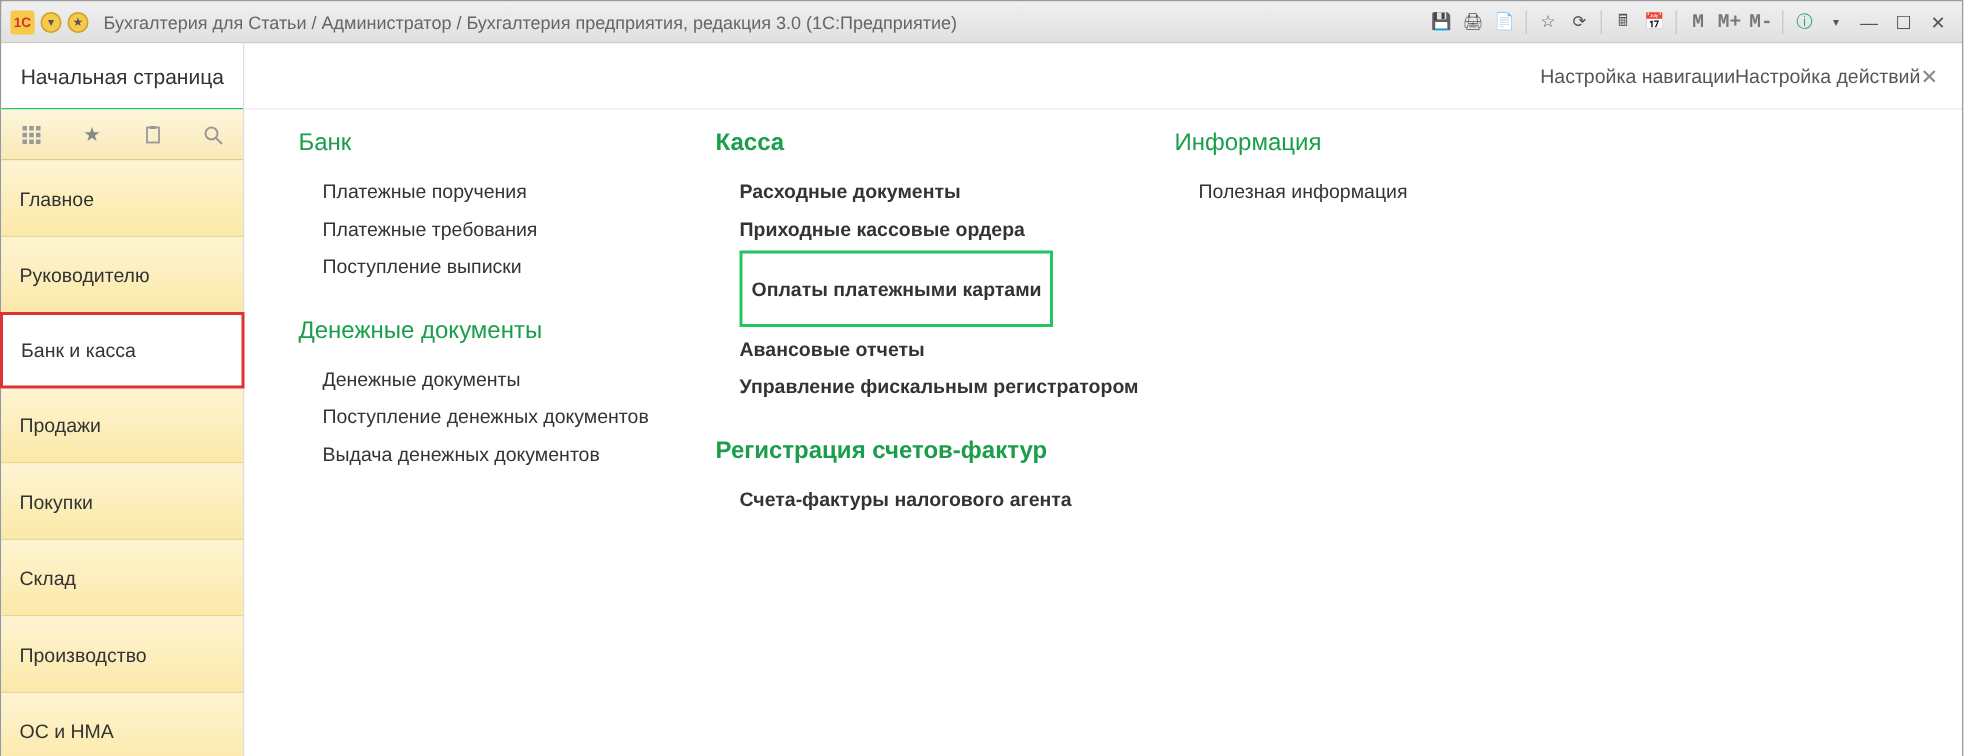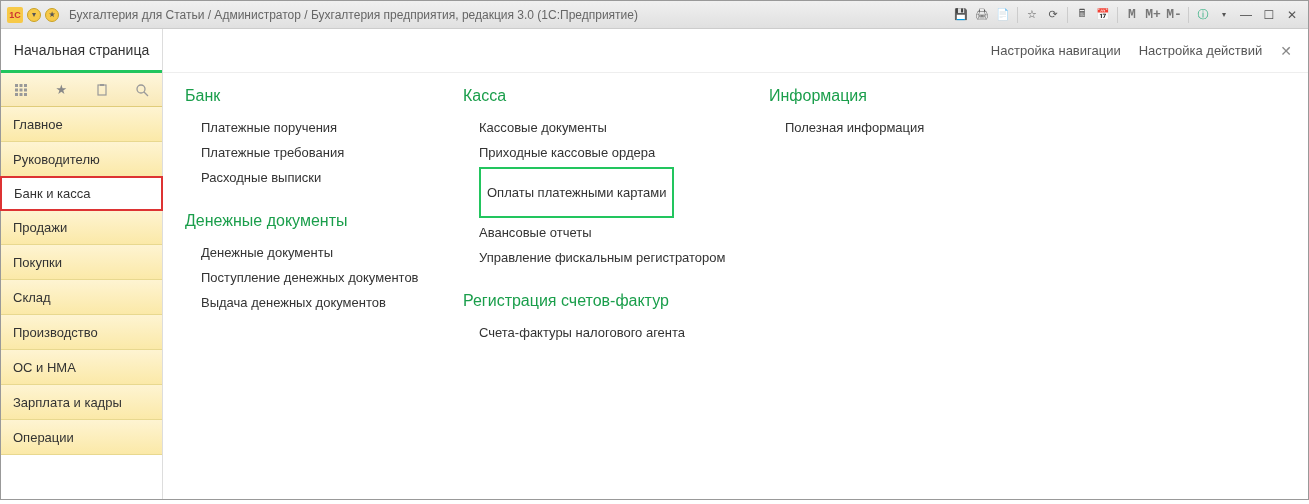--- a/index.html
+++ b/index.html
@@ -23,56 +23,56 @@
     .titlebar-text { color:#666; font-size:12px; margin-left:6px; }
     .tb-btn { width:18px; height:16px; display:inline-flex; align-items:center; justify-content:center; font-size:11px; color:#555; cursor:pointer; }
     .tb-btn.mm { font-family: 'Courier New', monospace; font-weight:bold; color:#777; font-size:13px; }
     .tb-sep { width:1px; height:16px; background:#ccc; margin:0 2px; }
     .win-ctrl { width:20px; height:16px; display:inline-flex; align-items:center; justify-content:center; font-size:12px; cursor:pointer; color:#555;}
     
     .body-area { display:flex; min-height:470px; }
     .sidebar { width:162px; background:#fff; border-right:1px solid #ddd; }
     .home-tab { 
       height:44px; display:flex; align-items:center; justify-content:center;
-      background:#fff; border-bottom:3px solid #22c55e; font-size:14px; color:#333;
+      background:#fff; border-bottom:1px solid #22c55e; font-size:14px; color:#333;
     }
     .toolbar-row {
       height:34px; background:linear-gradient(to bottom,#fef6dc,#f9e9b8);
       border-bottom:1px solid #e0cc7a;
       display:flex; align-items:center; justify-content:space-around;
     }
     .toolbar-row .ti { width:18px; height:18px; color:#888; display:inline-flex; align-items:center; justify-content:center; cursor:pointer; }
     .nav-item {
-      height:35px; display:flex; align-items:center; padding:0 12px;
+      height:51px; display:flex; align-items:center; padding:0 12px;
       background:linear-gradient(to bottom,#fef4d2,#fbe9a8);
       border-bottom:1px solid #e8d88f;
       color:#333; cursor:pointer; font-size:13px;
     }
     .nav-item.active {
       background:#fff; border:2px solid #d33; margin:-1px -1px -1px -1px; z-index:1; position:relative;
     }
     
     .main { flex:1; padding:0; background:#fff; position:relative; }
     .main-top {
       height:44px; display:flex; align-items:center; justify-content:flex-end;
-      padding:0 16px; gap:18px; color:#555; font-size:13px;
+      padding:0 16px; color:#555; font-size:13px;
       border-bottom:1px solid #eee;
     }
     .main-top span { cursor:pointer; }
     .main-top .close-x { font-size:14px; color:#888; cursor:pointer; }
     
     .columns { display:flex; padding:14px 0 0 22px; gap:10px; }
     .col { flex:0 0 auto; }
     .col1 { width:268px; }
-    .col2 { width:296px; }
+    .col2 { width:296px;font-weight:bold; }
     .col3 { width:290px; }
     .section-title { color:#1a9e4b; font-size:16px; margin-bottom:10px; }
     .link-item { color:#333; font-size:13px; padding:5px 0 5px 16px; cursor:pointer; display:block; }
     .link-item.boxed { border:2px solid #22c55e; padding:16px 6px; display:inline-block; margin-left:16px; }
-    .section { margin-bottom:22px; }
+    .section { margin-bottom:22px;margin-left:14px; }
   </style>
 </head>
 <body>
 
 <div class="window">
   <div class="titlebar">
     <div class="tb-left">
       <span class="tb-icon logo-1c">1C</span>
       <span class="tb-icon yellow-circle">▾</span>
       <span class="tb-icon yellow-circle">★</span>
@@ -150,34 +150,34 @@
         <span>Настройка действий</span>
         <span class="close-x">✕</span>
       </div>
 
       <div class="columns">
         <div class="col col1">
           <div class="section">
             <div class="section-title">Банк</div>
             <span class="link-item">Платежные поручения</span>
             <span class="link-item">Платежные требования</span>
-            <span class="link-item">Расходные выписки</span>
+            <span class="link-item">Поступление выписки</span>
           </div>
           <div class="section">
             <div class="section-title">Денежные документы</div>
             <span class="link-item">Денежные документы</span>
             <span class="link-item">Поступление денежных документов</span>
             <span class="link-item">Выдача денежных документов</span>
           </div>
         </div>
 
         <div class="col col2">
           <div class="section">
             <div class="section-title">Касса</div>
-            <span class="link-item">Кассовые документы</span>
+            <span class="link-item">Расходные документы</span>
             <span class="link-item">Приходные кассовые ордера</span>
             <div style="padding:2px 0;"><span class="link-item boxed">Оплаты платежными картами</span></div>
             <span class="link-item">Авансовые отчеты</span>
             <span class="link-item">Управление фискальным регистратором</span>
           </div>
           <div class="section">
             <div class="section-title">Регистрация счетов-фактур</div>
             <span class="link-item">Счета-фактуры налогового агента</span>
           </div>
         </div>

